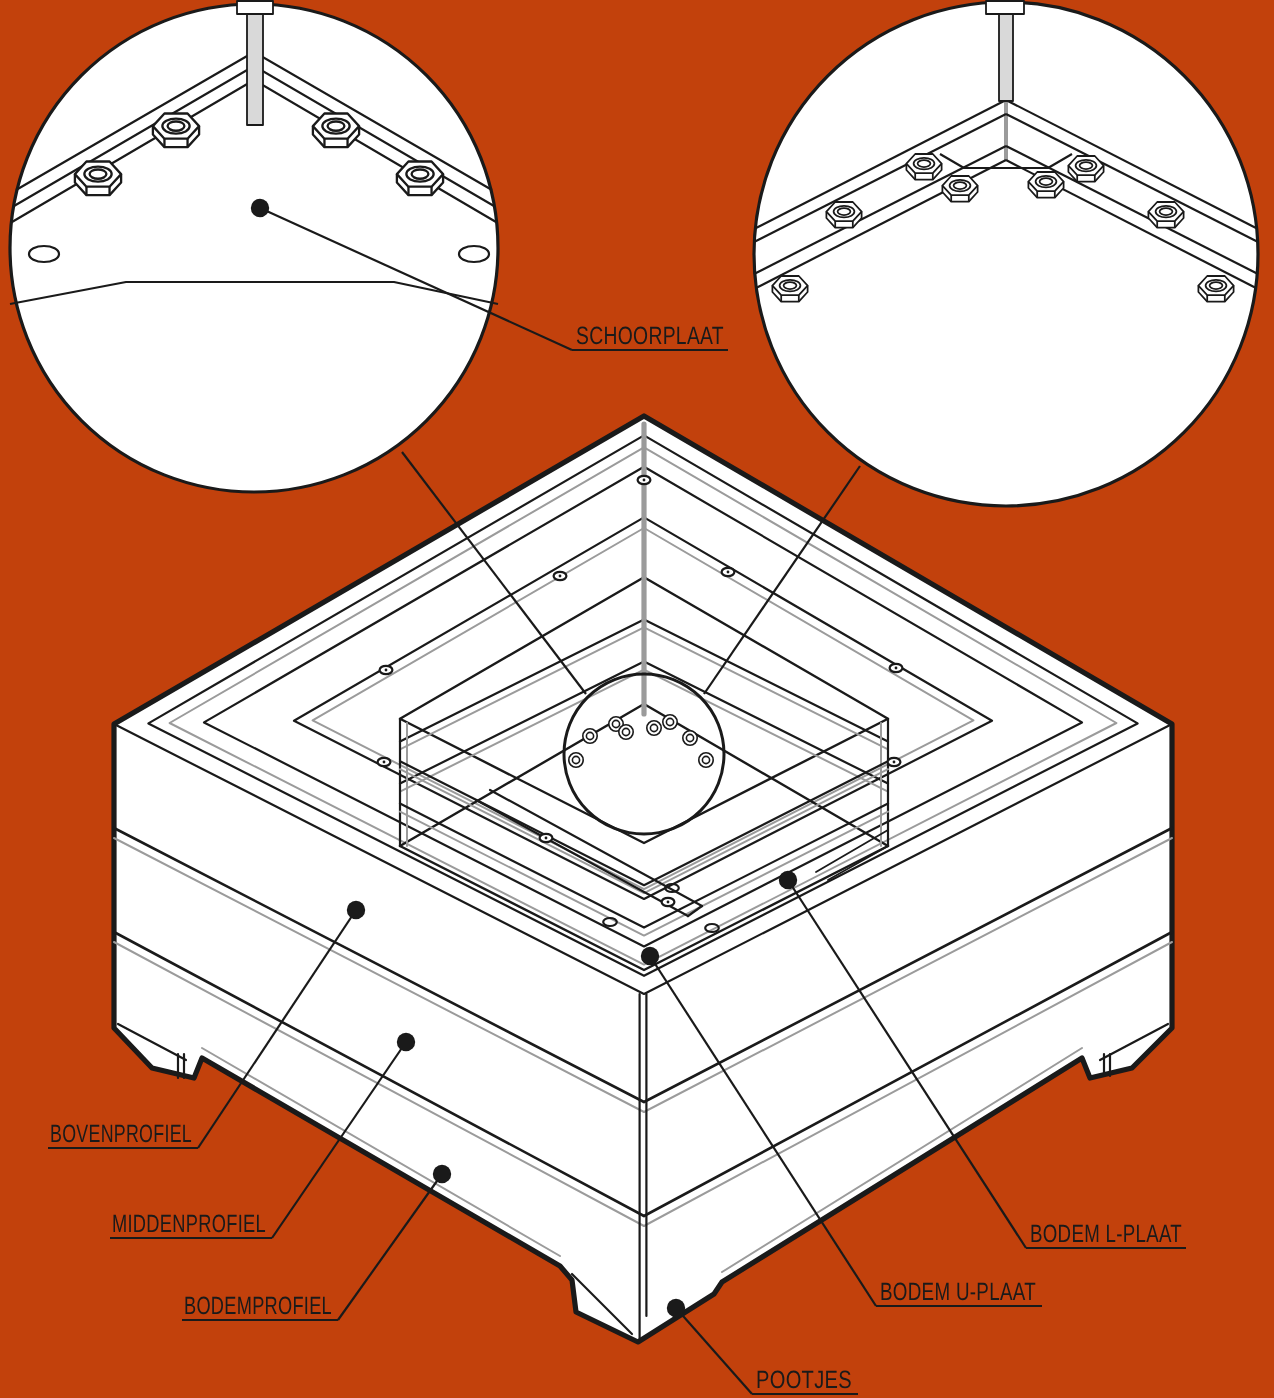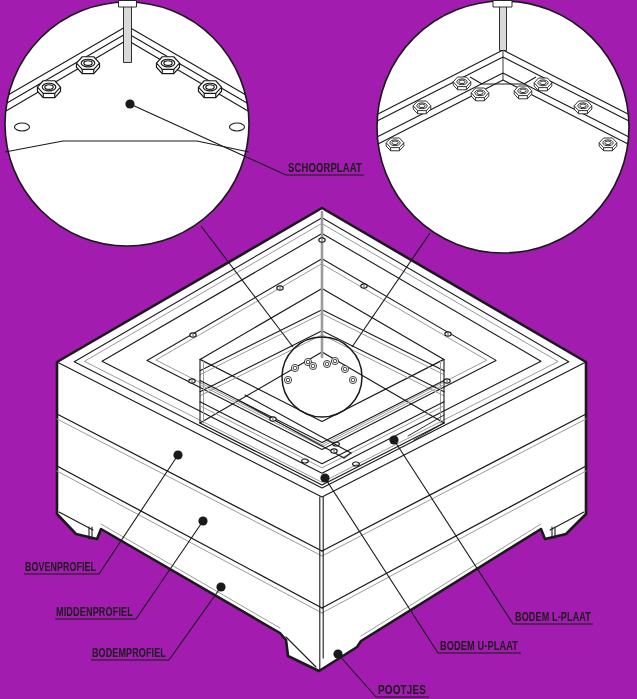--- a/index.html
+++ b/index.html
@@ -1,17 +1,17 @@
 <!DOCTYPE html>
 <html><head>
 <meta charset="utf-8">
 <style>
   html,body{margin:0;padding:0;background:#ffffff;}
-  .stage{position:relative;width:637px;height:699px;background:#a21caf;overflow:hidden;
-         font-family:"Liberation Sans",sans-serif;font-weight:bold;}
+  .stage{position:relative;width:637px;height:699px;background:#c2410c;overflow:hidden;
+         font-family:"Liberation Sans",sans-serif;}
   svg text{font-family:"Liberation Sans",sans-serif;font-size:12.5px;fill:#1a1a1a;letter-spacing:.2px;}
 </style>
 </head>
 <body>
 
 <div class="stage">
 <svg width="637" height="699" viewBox="0 0 637 699" xmlns="http://www.w3.org/2000/svg">
   <defs>
     <g id="nut">
       <path d="M-11,1 L-11,5 L-5.5,11 L5.5,11 L11,5 L11,1" fill="#ffffff"></path>

